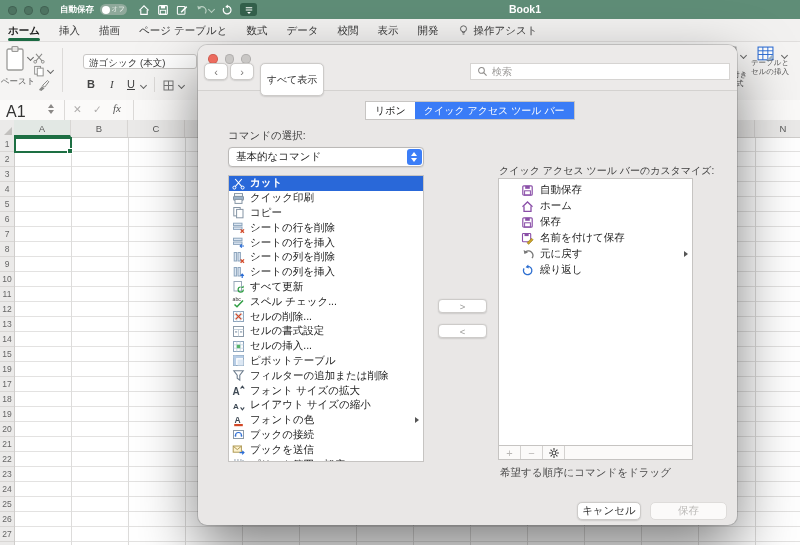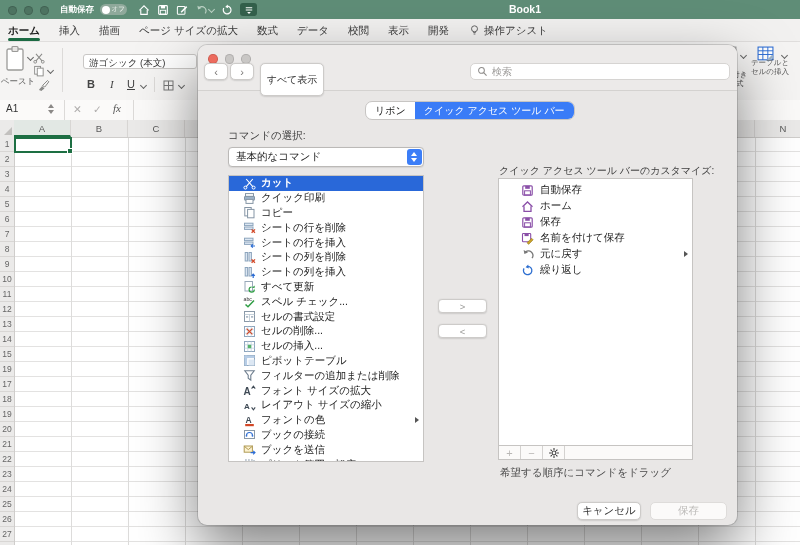--- a/index.html
+++ b/index.html
@@ -35,21 +35,21 @@
     font-size:9.5px;color:#333;line-height:15px;padding-left:5px;box-sizing:border-box;white-space:nowrap;overflow:hidden;}
   .fmt-b{position:absolute;left:87px;top:36px;font-size:11px;font-weight:bold;color:#444;}
   .fmt-i{position:absolute;left:110px;top:36px;font-size:11px;font-style:italic;font-family:"Liberation Serif",serif;color:#444;}
   .fmt-u{position:absolute;left:127px;top:36px;font-size:11px;text-decoration:underline;color:#444;}
   .chev{display:inline-block;width:4px;height:4px;border-right:1px solid #666;border-bottom:1px solid #666;transform:rotate(45deg);}
   .vsep{position:absolute;width:1px;background:#dcdad8;}
   .rib-lbl2{position:absolute;font-size:7.5px;line-height:8.5px;color:#555;text-align:center;white-space:nowrap;}
 
   
   .formulabar{position:absolute;left:0;top:100px;width:800px;height:20px;background:#fbfaf9;border-bottom:1px solid #d6d4d3;}
-  .namebox{position:absolute;left:6px;top:3px;font-size:10px;color:#333;}
+  .namebox{position:absolute;left:6px;top:3px;font-size:16px;color:#333;}
   .stepper-tri{position:absolute;left:48px;top:4px;display:flex;flex-direction:column;gap:2px;align-items:center;}
   .tri-up{width:0;height:0;border-left:3px solid transparent;border-right:3px solid transparent;border-bottom:4px solid #8a8886;}
   .tri-dn{width:0;height:0;border-left:3px solid transparent;border-right:3px solid transparent;border-top:4px solid #8a8886;}
   .fb-x{position:absolute;left:73px;top:3px;font-size:10.5px;color:#b0aead;}
   .fb-ck{position:absolute;left:93px;top:3px;font-size:10.5px;color:#b0aead;}
   .fb-fx{position:absolute;left:113px;top:2px;font-size:11px;font-style:italic;font-family:"Liberation Serif",serif;color:#555;}
 
   
   .grid{position:absolute;left:0;top:120px;width:800px;height:425px;background:#fff;}
   .colheadrow{position:absolute;left:0;top:0;width:800px;height:17px;background:#ebeae9;border-bottom:1px solid #cfcdcb;}
@@ -70,35 +70,35 @@
     box-shadow:0 25px 60px rgba(0,0,0,.5),0 0 0 1px rgba(0,0,0,.14);}
   .dlg-titlebar{position:absolute;left:0;top:0;width:100%;height:45px;background:#eceae9;border-bottom:1px solid #d4d2d0;border-radius:9px 9px 0 0;}
   .dlg-lights{position:absolute;left:10px;top:9px;display:flex;gap:7px;}
   .dlg-light{width:7.5px;height:7.5px;border-radius:50%;border:0.5px solid rgba(0,0,0,.12);}
   .dlg-title{position:absolute;left:0;right:0;top:5px;text-align:center;font-size:11px;font-weight:600;color:#3c3c3c;}
   .mac-btn{background:#fff;border:1px solid #cdcbc9;border-radius:5px;box-shadow:0 0.5px 1.5px rgba(0,0,0,.12);
     font-size:10.5px;color:#333;display:flex;align-items:center;justify-content:center;box-sizing:border-box;padding:0;
     font-family:"Liberation Sans","DejaVu Sans",sans-serif;}
   .nav-btn{position:absolute;top:18px;width:24px;height:17px;font-size:11px;color:#7a7876;}
   .showall-btn{position:absolute;left:62px;top:18px;width:64px;height:33px;font-size:10px;}
-  .search{position:absolute;left:272px;top:18px;width:260px;height:17px;background:#fff;border:1px solid #d6d4d2;border-radius:5px;
+  .search{position:absolute;left:272px;top:18px;width:260px;height:17px;background:#fff;border:1px solid #d6d4d2;border-radius:0;
     display:flex;align-items:center;gap:4px;padding:0 6px;box-sizing:border-box;}
   .search-ph{font-size:10px;color:#9b9997;}
-  .segtabs{position:absolute;left:167px;top:56px;height:17px;display:flex;background:#fff;border:1px solid #c7c5c3;border-radius:7px;overflow:hidden;}
+  .segtabs{position:absolute;left:167px;top:56px;height:17px;display:flex;background:#fff;border:1px solid #c7c5c3;border-radius:0;overflow:hidden;}
   .seg{line-height:17px;padding:0 9px;font-size:10px;color:#222;white-space:nowrap;}
   .seg.sel{background:#3a7cf7;color:#fff;}
   .dlg-lbl{position:absolute;font-size:10.5px;color:#3e3e3e;white-space:nowrap;}
   .dropdown{position:absolute;left:30px;top:102px;width:196px;height:20px;background:#fff;border:1px solid #bbb9b7;border-radius:4px;
     display:flex;align-items:center;box-sizing:border-box;box-shadow:0 0.5px 1px rgba(0,0,0,.08);}
   .dropdown .dd-text{font-size:10.5px;color:#222;padding-left:7px;flex:1;}
   .dd-stepper{width:15px;height:16px;margin-right:1.5px;background:#3c7ef7;border-radius:3px;display:flex;flex-direction:column;align-items:center;justify-content:center;gap:1.5px;}
   .dd-stepper .t1{width:0;height:0;border-left:3px solid transparent;border-right:3px solid transparent;border-bottom:4px solid #fff;}
   .dd-stepper .t2{width:0;height:0;border-left:3px solid transparent;border-right:3px solid transparent;border-top:4px solid #fff;}
   .cmdlist{position:absolute;left:30px;top:130px;width:196px;height:287px;background:#fff;border:1px solid #c6c4c2;box-sizing:border-box;overflow:hidden;}
-  .cmdrow{height:14.8px;display:flex;align-items:center;padding-left:14px;font-size:10.5px;color:#222;white-space:nowrap;overflow:hidden;}
+  .cmdrow{height:14.8px;display:flex;align-items:center;padding-left:3px;font-size:10.5px;color:#222;white-space:nowrap;overflow:hidden;}
   .cmdrow .ic{flex:none;width:13px;height:13px;margin-right:5px;display:flex;align-items:center;}
   .cmdrow.sel{background:#2968d9;color:#fff;font-weight:bold;}
   .cmdrow.sel .ic{filter:grayscale(.4) brightness(2.4);}
   .subarrow{margin-left:auto;margin-right:4px;width:0;height:0;border-left:4px solid #555;border-top:3px solid transparent;border-bottom:3px solid transparent;}
   .xfer-btn{position:absolute;left:240px;width:49px;height:14px;font-size:9.5px;color:#9a9a98;border-radius:4px;}
   .qatlist{position:absolute;left:300px;top:133px;width:195px;height:268px;background:#fff;border:1px solid #c6c4c2;box-sizing:border-box;overflow:hidden;padding-top:3px;}
   .qatrow{height:16px;display:flex;align-items:center;padding-left:22px;font-size:10.5px;color:#222;white-space:nowrap;}
   .qatrow .ic{flex:none;width:13px;height:13px;margin-right:6px;display:flex;align-items:center;}
   .qat-toolbar{position:absolute;left:300px;top:400px;width:195px;height:15px;background:#fbfaf9;border:1px solid #c6c4c2;box-sizing:border-box;display:flex;}
   .tb-seg{width:22px;border-right:1px solid #d4d2d0;display:flex;align-items:center;justify-content:center;font-size:11px;color:#b9b7b5;box-sizing:border-box;}
@@ -170,21 +170,21 @@
       <div class="rtab active">
         <span>ホーム</span>
       </div>
       <div class="rtab">
         <span>挿入</span>
       </div>
       <div class="rtab">
         <span>描画</span>
       </div>
       <div class="rtab">
-        <span>ページ サイズの拡大</span>
+        <span>ページ テーブルと</span>
       </div>
       <div class="rtab">
         <span>数式</span>
       </div>
       <div class="rtab">
         <span>データ</span>
       </div>
       <div class="rtab">
         <span>校閲</span>
       </div>
@@ -438,37 +438,37 @@
             <svg width="13" height="13" viewBox="0 0 13 13">
               <text x="0.5" y="5.5" font-size="5.2" fill="#333" font-family="sans-serif">abc</text>
               <path d="M2.5 9.5 L5 11.8 L11 5.5" stroke="#2f9e44" stroke-width="1.5" fill="none"></path>
             </svg>
           </span>
           <span>スペル チェック...</span>
         </div>
         <div class="cmdrow">
           <span class="ic">
             <svg width="13" height="13" viewBox="0 0 13 13">
+              <rect x="1.5" y="1.5" width="10" height="10" fill="#fff" stroke="#8da5bd"></rect>
+              <path d="M1.5 4.8 H11.5 M1.5 8.2 H11.5 M4.8 1.5 V11.5 M8.2 1.5 V11.5" stroke="#c3d2e1" stroke-width="0.8"></path>
+              <path d="M3.6 3.6 L9.4 9.4 M9.4 3.6 L3.6 9.4" stroke="#d24726" stroke-width="1.2"></path>
+            </svg>
+          </span>
+          <span>セルの削除...</span>
+        </div>
+        <div class="cmdrow">
+          <span class="ic">
+            <svg width="13" height="13" viewBox="0 0 13 13">
               <rect x="1.5" y="1.5" width="10" height="10" fill="#fff" stroke="#8a99a8"></rect>
               <path d="M1.5 4.5 H11.5 M6.5 4.5 V11.5" stroke="#b9c6d2" stroke-width="0.8"></path>
               <rect x="3" y="6.2" width="2.2" height="1.4" fill="#9aa9b8"></rect>
               <rect x="8" y="6.2" width="2.2" height="1.4" fill="#9aa9b8"></rect>
             </svg>
           </span>
           <span>セルの書式設定</span>
-        </div>
-        <div class="cmdrow">
-          <span class="ic">
-            <svg width="13" height="13" viewBox="0 0 13 13">
-              <rect x="1.5" y="1.5" width="10" height="10" fill="#fff" stroke="#8da5bd"></rect>
-              <path d="M1.5 4.8 H11.5 M1.5 8.2 H11.5 M4.8 1.5 V11.5 M8.2 1.5 V11.5" stroke="#c3d2e1" stroke-width="0.8"></path>
-              <path d="M3.6 3.6 L9.4 9.4 M9.4 3.6 L3.6 9.4" stroke="#d24726" stroke-width="1.2"></path>
-            </svg>
-          </span>
-          <span>セルの削除...</span>
         </div>
         <div class="cmdrow">
           <span class="ic">
             <svg width="13" height="13" viewBox="0 0 13 13">
               <rect x="1.5" y="1.5" width="10" height="10" fill="#fff" stroke="#8da5bd"></rect>
               <path d="M1.5 4.8 H11.5 M1.5 8.2 H11.5 M4.8 1.5 V11.5 M8.2 1.5 V11.5" stroke="#c3d2e1" stroke-width="0.8"></path>
               <rect x="4.8" y="4.8" width="3.4" height="3.4" fill="#57b36b"></rect>
             </svg>
           </span>
           <span>セルの挿入...</span>

